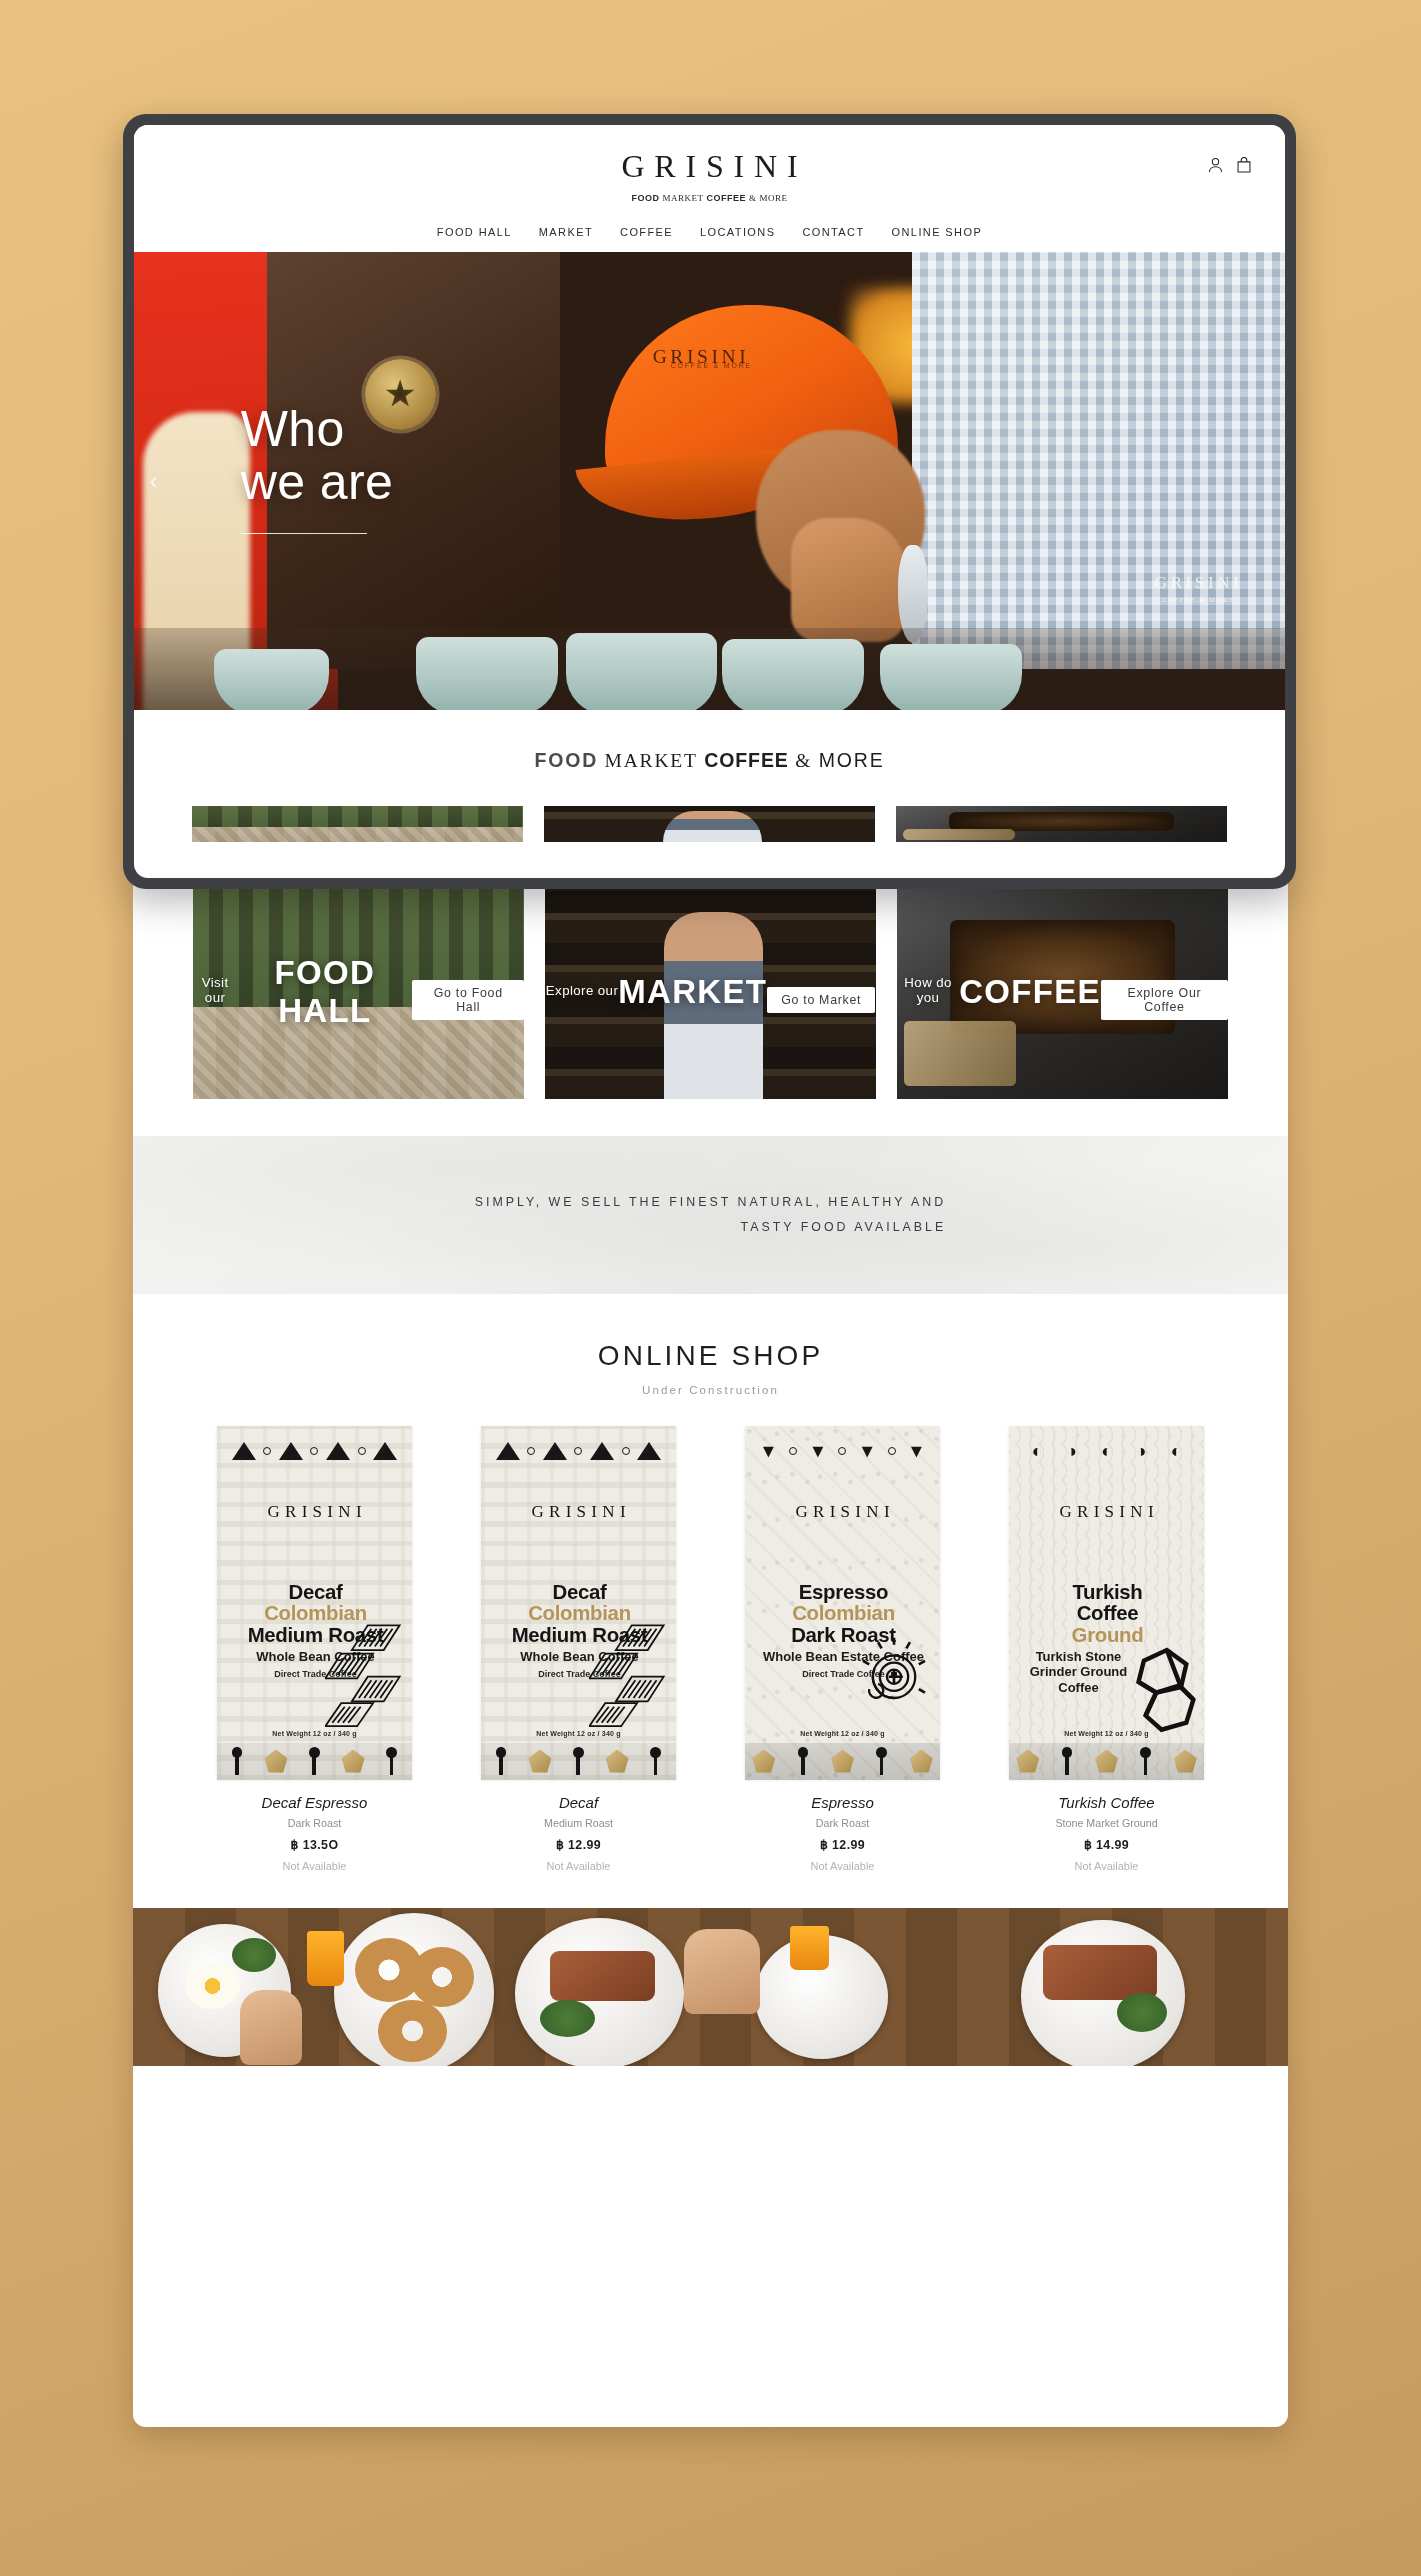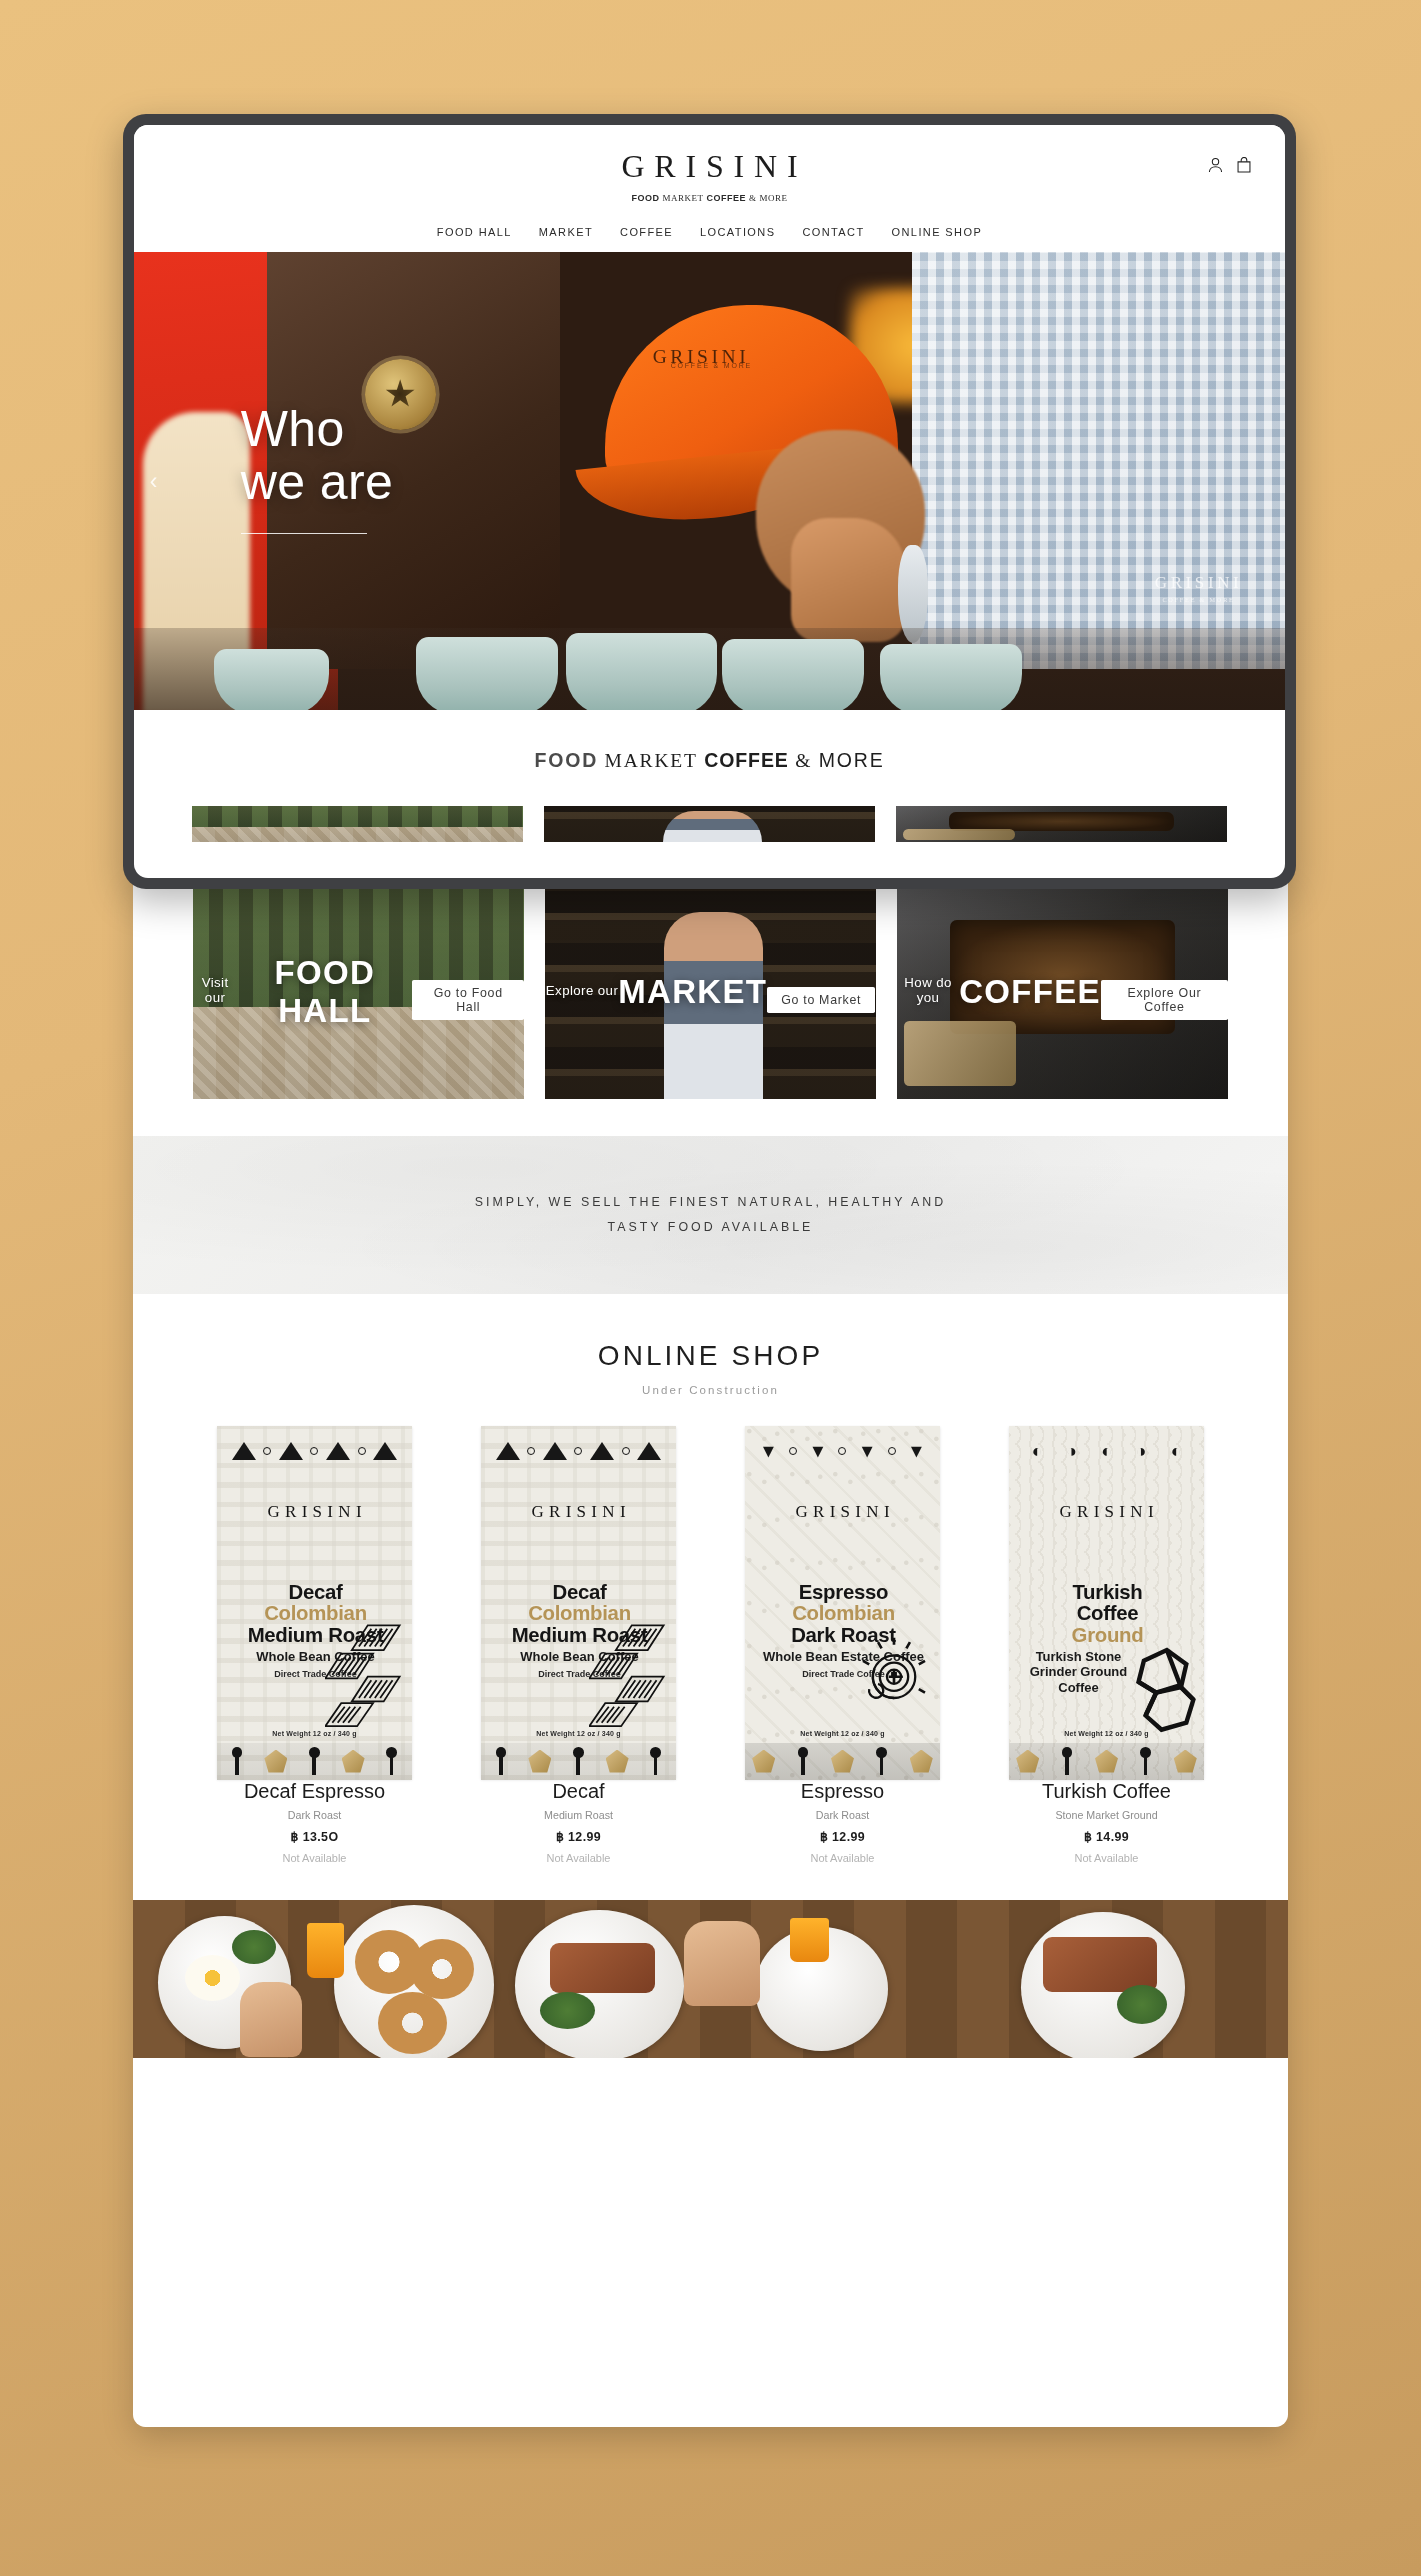--- a/index.html
+++ b/index.html
@@ -326,21 +326,21 @@
   .quote-band {
     margin-top: 37px;
     height: 158px;
     background:
       radial-gradient(ellipse at 30% 20%, rgba(0,0,0,.035), transparent 60%),
       radial-gradient(ellipse at 75% 70%, rgba(0,0,0,.04), transparent 55%),
       linear-gradient(135deg,#f3f3f1,#ececeb 55%,#f5f5f4);
     display: flex; align-items: center; justify-content: center;
   }
   .quote {
-    text-align: center;
+    text-align: right;
     font-size: 12.4px;
     line-height: 2.0;
     letter-spacing: 3px;
     color: #3b3b3b;
     max-width: 640px;
   }
 
   
   .chef-wrap { padding: 43px 0 0; display:flex; justify-content:center; }
   .chef-banner {
@@ -487,21 +487,21 @@
     content:""; position:absolute; left:8px; top:0; width:10.7px; height:10.7px;
     border-radius:50%; background:#141414;
   }
   .bb-glyph:after{
     content:""; position:absolute; left:11.5px; top:9.8px; width:3.6px; height:18.7px;
     background:#141414;
   }
   .bb-gold { width:23px;height:23px;background: linear-gradient(135deg,#d8bd85,#a98947);
     clip-path: polygon(50% 0,100% 38%,82% 100%,18% 100%,0 38%); }
 
-  .p-name { font-size: 20px; color:#1c1c1c; font-weight:500; }
+  .p-name { margin-top: 14px; font-size: 15px; color:#1c1c1c; font-weight:500;font-style:italic; }
   .p-roast { margin-top: 6.2px; font-size: 10.7px; color:#8d8d8d; }
   .p-price { margin-top: 8px; font-size: 12.4px; color:#1c1c1c; font-weight:600; letter-spacing:0.4px;}
   .p-stock { margin-top: 8px; font-size: 11px; color:#b3b3b3; }
 
   
   .food-strip {
     margin-top: 36px;
     height: 158px;
     position: relative;
     overflow: hidden;

